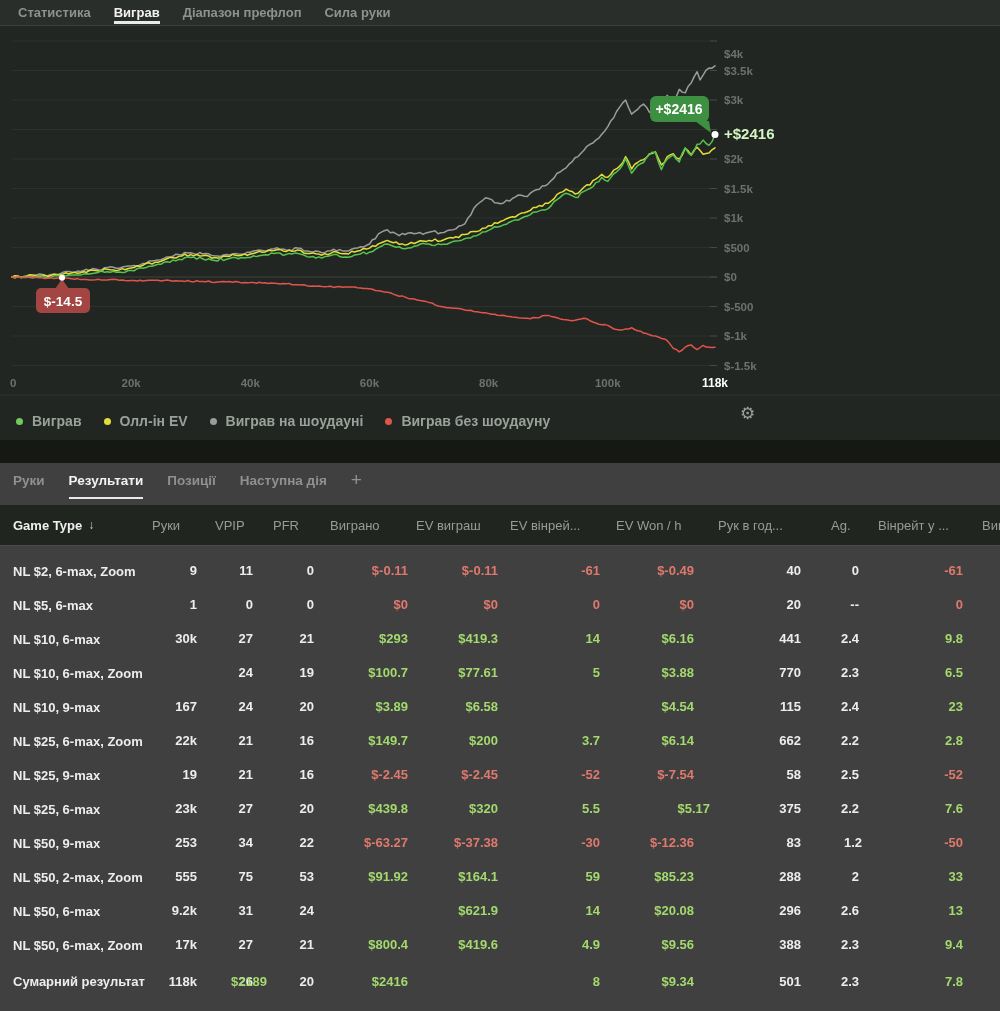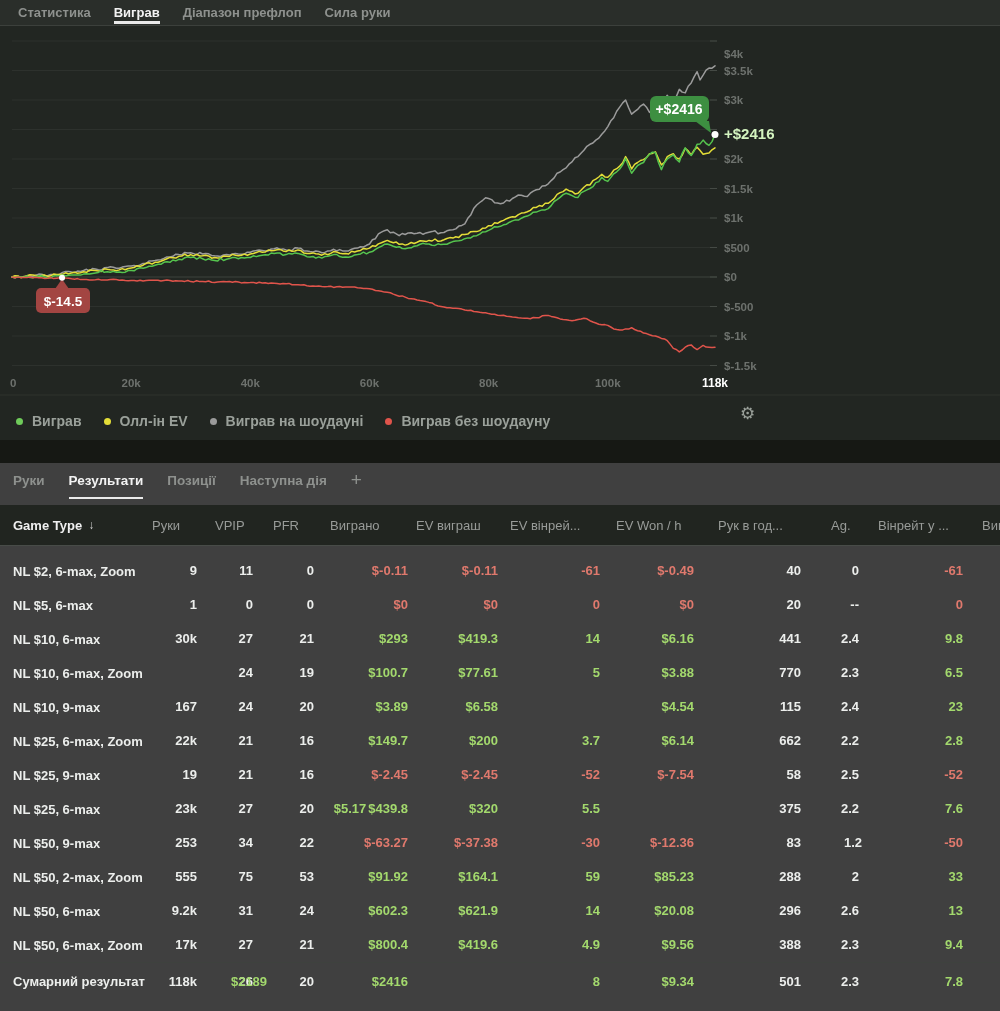--- a/index.html
+++ b/index.html
@@ -265,21 +265,21 @@
         <span class="tcell c-r" style="left: 0px; width: 963px;">-52</span>
       </div>
       <div class="trow">
         <span class="tname">NL $25, 6-max</span>
         <span class="tcell c-w" style="left: 0px; width: 197px;">23k</span>
         <span class="tcell c-w" style="left: 0px; width: 253px;">27</span>
         <span class="tcell c-w" style="left: 0px; width: 314px;">20</span>
         <span class="tcell c-g" style="left: 0px; width: 408px;">$439.8</span>
         <span class="tcell c-g" style="left: 0px; width: 498px;">$320</span>
         <span class="tcell c-g" style="left: 0px; width: 600px;">5.5</span>
-        <span class="tcell c-g" style="left: 3px; width: 694px; text-align: center;">$5.17</span>
+        <span class="tcell c-g" style="left: 16px; width: 694px;">$5.17</span>
         <span class="tcell c-w" style="left: 0px; width: 801px;">375</span>
         <span class="tcell c-w" style="left: 0px; width: 859px;">2.2</span>
         <span class="tcell c-g" style="left: 0px; width: 963px;">7.6</span>
       </div>
       <div class="trow">
         <span class="tname">NL $50, 9-max</span>
         <span class="tcell c-w" style="left: 0px; width: 197px;">253</span>
         <span class="tcell c-w" style="left: 0px; width: 253px;">34</span>
         <span class="tcell c-w" style="left: 0px; width: 314px;">22</span>
         <span class="tcell c-r" style="left: 0px; width: 408px;">$-63.27</span>
@@ -301,21 +301,20 @@
         <span class="tcell c-g" style="left: 0px; width: 694px;">$85.23</span>
         <span class="tcell c-w" style="left: 0px; width: 801px;">288</span>
         <span class="tcell c-w" style="left: 0px; width: 859px;">2</span>
         <span class="tcell c-g" style="left: 0px; width: 963px;">33</span>
       </div>
       <div class="trow">
         <span class="tname">NL $50, 6-max</span>
         <span class="tcell c-w" style="left: 0px; width: 197px;">9.2k</span>
         <span class="tcell c-w" style="left: 0px; width: 253px;">31</span>
         <span class="tcell c-w" style="left: 0px; width: 314px;">24</span>
-        <span class="tcell c-g" style="left: 0px; width: 408px;">$602.3</span>
         <span class="tcell c-g" style="left: 0px; width: 498px;">$621.9</span>
         <span class="tcell c-g" style="left: 0px; width: 600px;">14</span>
         <span class="tcell c-g" style="left: 0px; width: 694px;">$20.08</span>
         <span class="tcell c-w" style="left: 0px; width: 801px;">296</span>
         <span class="tcell c-w" style="left: 0px; width: 859px;">2.6</span>
         <span class="tcell c-g" style="left: 0px; width: 963px;">13</span>
       </div>
       <div class="trow">
         <span class="tname">NL $50, 6-max, Zoom</span>
         <span class="tcell c-w" style="left: 0px; width: 197px;">17k</span>

